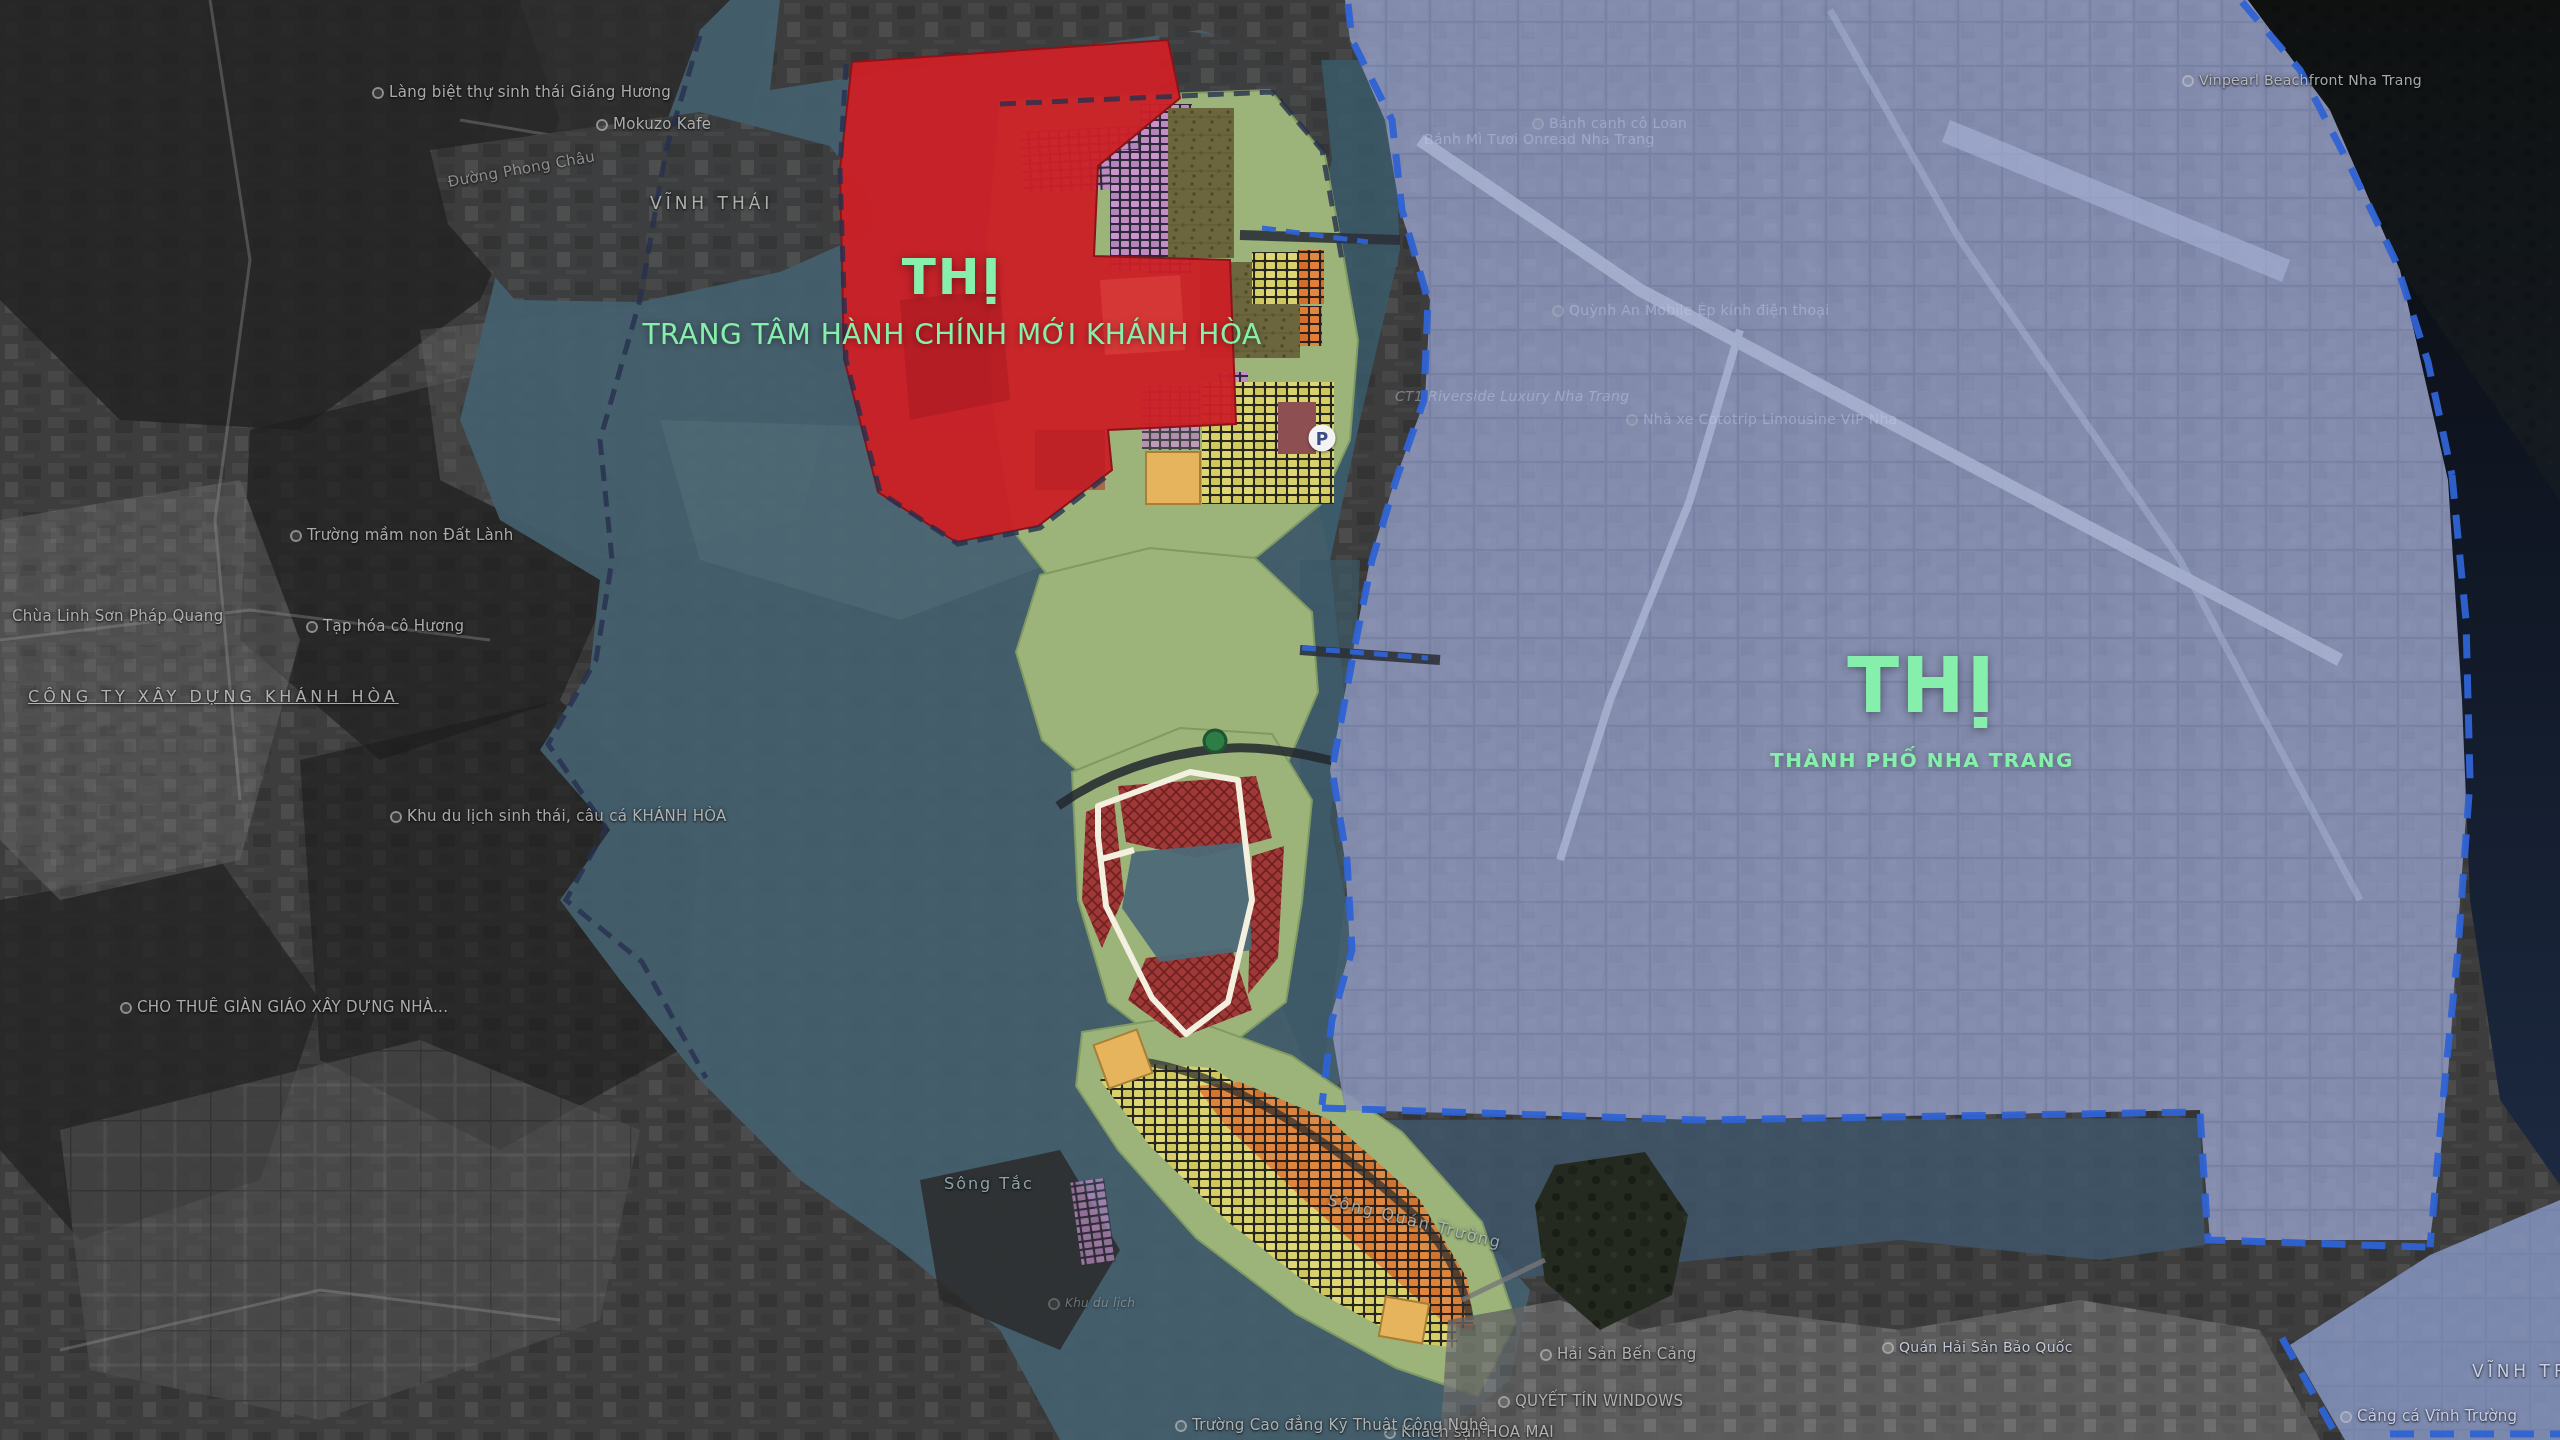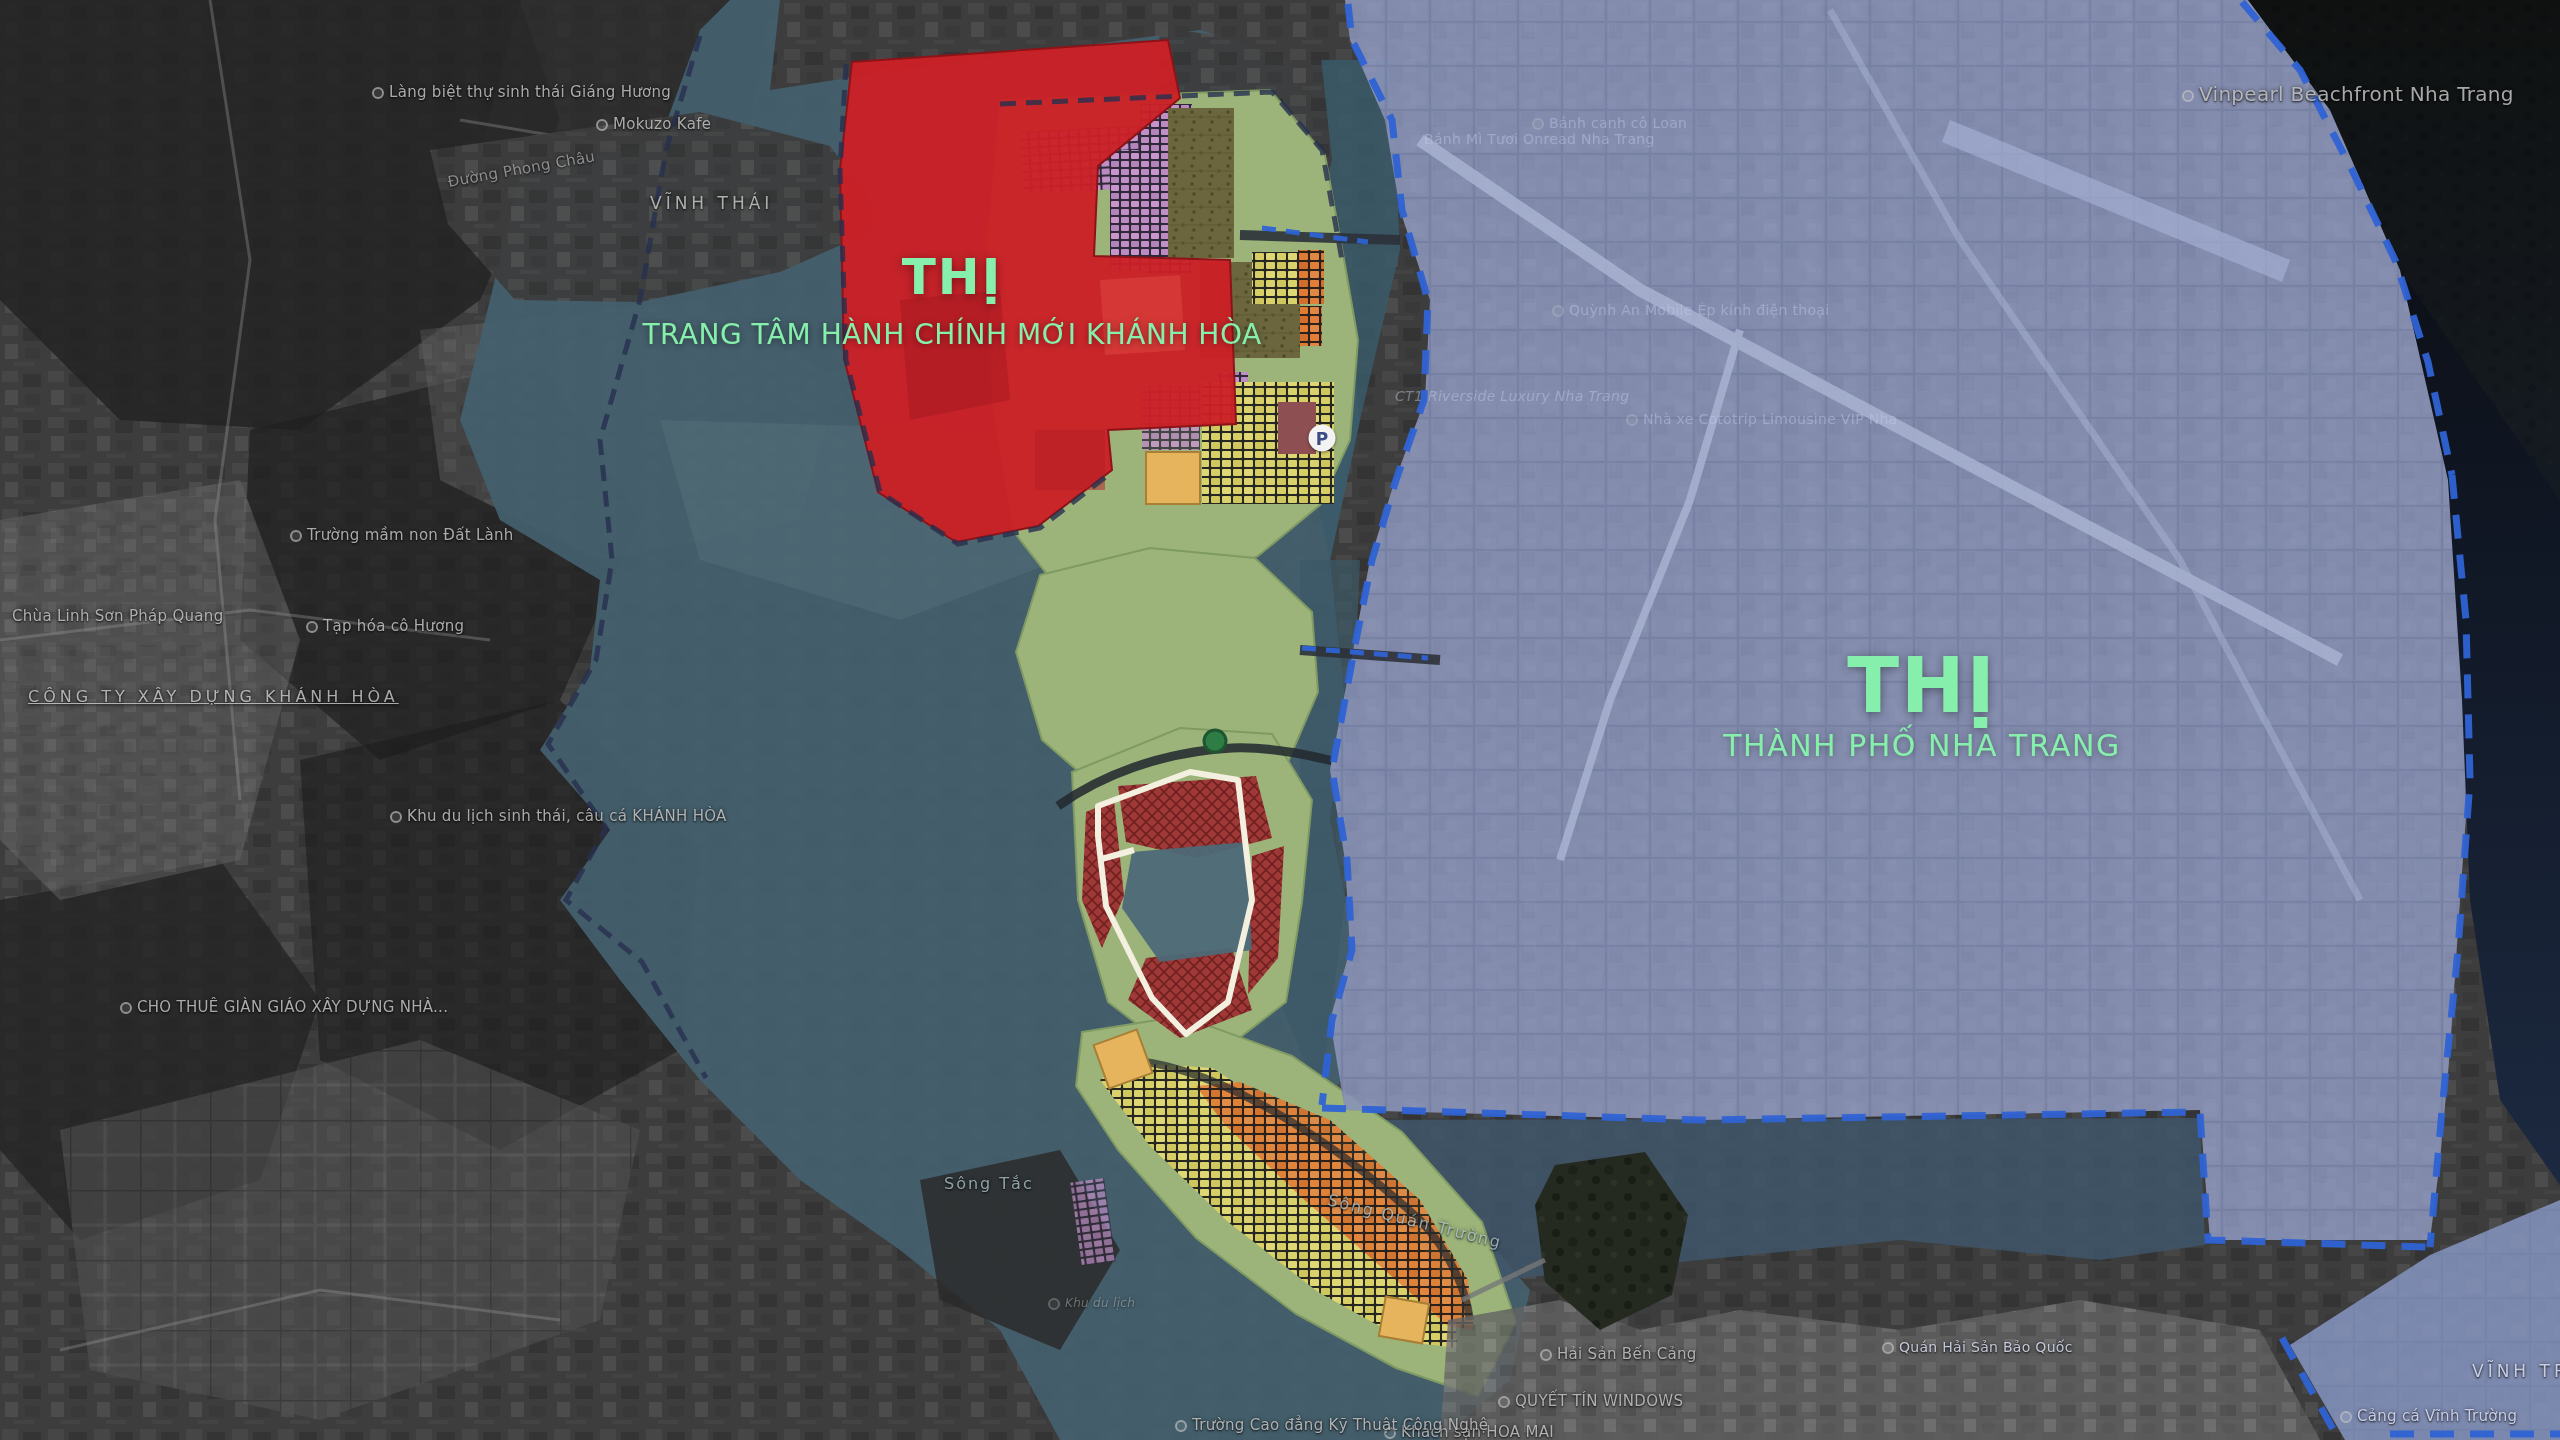--- a/index.html
+++ b/index.html
@@ -25,21 +25,21 @@
   .poi-dot{
     display:inline-block;width:8px;height:8px;border-radius:50%;
     border:2px solid #c7c7c7;background:rgba(255,255,255,.12);
     margin-right:5px;vertical-align:middle;opacity:.75;
   }
   .zone-label{position:absolute;transform:translateX(-50%);text-align:center;color:#86efac;}
   .zone-big{font-weight:bold;text-shadow:0 2px 10px rgba(0,0,0,.4);line-height:1;}
   .zone-label.admin .zone-big{font-size:50px;letter-spacing:2px;}
   .zone-label.admin .zone-sub{font-size:28px;margin-top:16px;letter-spacing:.5px;text-shadow:0 1px 6px rgba(0,0,0,.45);}
   .zone-label.city .zone-big{font-size:76px;letter-spacing:2px;}
-  .zone-label.city .zone-sub{font-size:30px;margin-top:4px;letter-spacing:1.5px;text-shadow:0 1px 6px rgba(0,0,0,.35);}
+  .zone-label.city .zone-sub{font-size:20px;margin-top:24px;letter-spacing:1.5px;text-shadow:0 1px 6px rgba(0,0,0,.35);font-weight:bold;}
   .p-icon{
     position:absolute;left:1322px;top:438px;transform:translate(-50%,-50%);
     width:27px;height:27px;border-radius:50%;background:#f3f3f3;color:#3c4d86;
     font-weight:bold;font-size:17px;display:flex;align-items:center;justify-content:center;
     box-shadow:0 1px 3px rgba(0,0,0,.5);
   }
 </style>
 </head>
 <body>
 
@@ -273,21 +273,21 @@
       <span class="map-label river" style="left: 944px; top: 1174px; font-size: 16px;"><b>Sông Tắc</b></span>
       <span class="map-label river" style="left: 1328px; top: 1190px; font-size: 16px; transform: rotate(14deg);"><b>Sông Quán Trường</b></span>
       <span class="map-label poi faint" style="left: 1048px; top: 1296px; font-size: 12px; font-style: italic;"><i class="poi-dot"></i><b>Khu du lịch</b></span>
       <span class="map-label poi" style="left: 1540px; top: 1345px; font-size: 15px;"><i class="poi-dot"></i><b>Hải Sản Bến Cảng</b></span>
       <span class="map-label poi" style="left: 1498px; top: 1392px; font-size: 15px;"><i class="poi-dot"></i><b>QUYẾT TÍN WINDOWS</b></span>
       <span class="map-label poi" style="left: 1384px; top: 1423px; font-size: 15px;"><i class="poi-dot"></i><b>Khách sạn HOA MAI</b></span>
       <span class="map-label poi" style="left: 1175px; top: 1416px; font-size: 15px;"><i class="poi-dot"></i><b>Trường Cao đẳng Kỹ Thuật Công Nghệ</b></span>
       <span class="map-label poi blue" style="left: 1882px; top: 1339px; font-size: 14px;"><i class="poi-dot"></i><b>Quán Hải Sản Bảo Quốc</b></span>
       <span class="map-label area blue" style="left: 2472px; top: 1361px; font-size: 17px;"><b>VĨNH TRƯỜNG</b></span>
       <span class="map-label poi blue" style="left: 2340px; top: 1407px; font-size: 15px;"><i class="poi-dot"></i><b>Cảng cá Vĩnh Trường</b></span>
-      <span class="map-label poi" style="left: 2182px; top: 82px; font-size: 20px;"><i class="poi-dot"></i><b>Vinpearl Beachfront Nha Trang</b></span>
+      <span class="map-label poi" style="left: 2182px; top: 72px; font-size: 14px;"><i class="poi-dot"></i><b>Vinpearl Beachfront Nha Trang</b></span>
       <span class="map-label poi blue-faint" style="left: 1532px; top: 115px; font-size: 14px;"><i class="poi-dot"></i><b>Bánh canh cô Loan</b></span>
       <span class="map-label poi blue-faint" style="left: 1424px; top: 131px; font-size: 14px;"><b>Bánh Mì Tươi Onread Nha Trang</b></span>
       <span class="map-label poi blue-faint" style="left: 1552px; top: 302px; font-size: 14px;"><i class="poi-dot"></i><b>Quỳnh An Mobile Ép kính điện thoại</b></span>
       <span class="map-label poi blue-faint" style="left: 1395px; top: 388px; font-size: 14px; font-style: italic;"><b>CT1 Riverside Luxury Nha Trang</b></span>
       <span class="map-label poi blue-faint" style="left: 1626px; top: 411px; font-size: 14px;"><i class="poi-dot"></i><b>Nhà xe Cototrip Limousine VIP Nha</b></span>
     </div>
 
 </div>
 
 </body></html>

